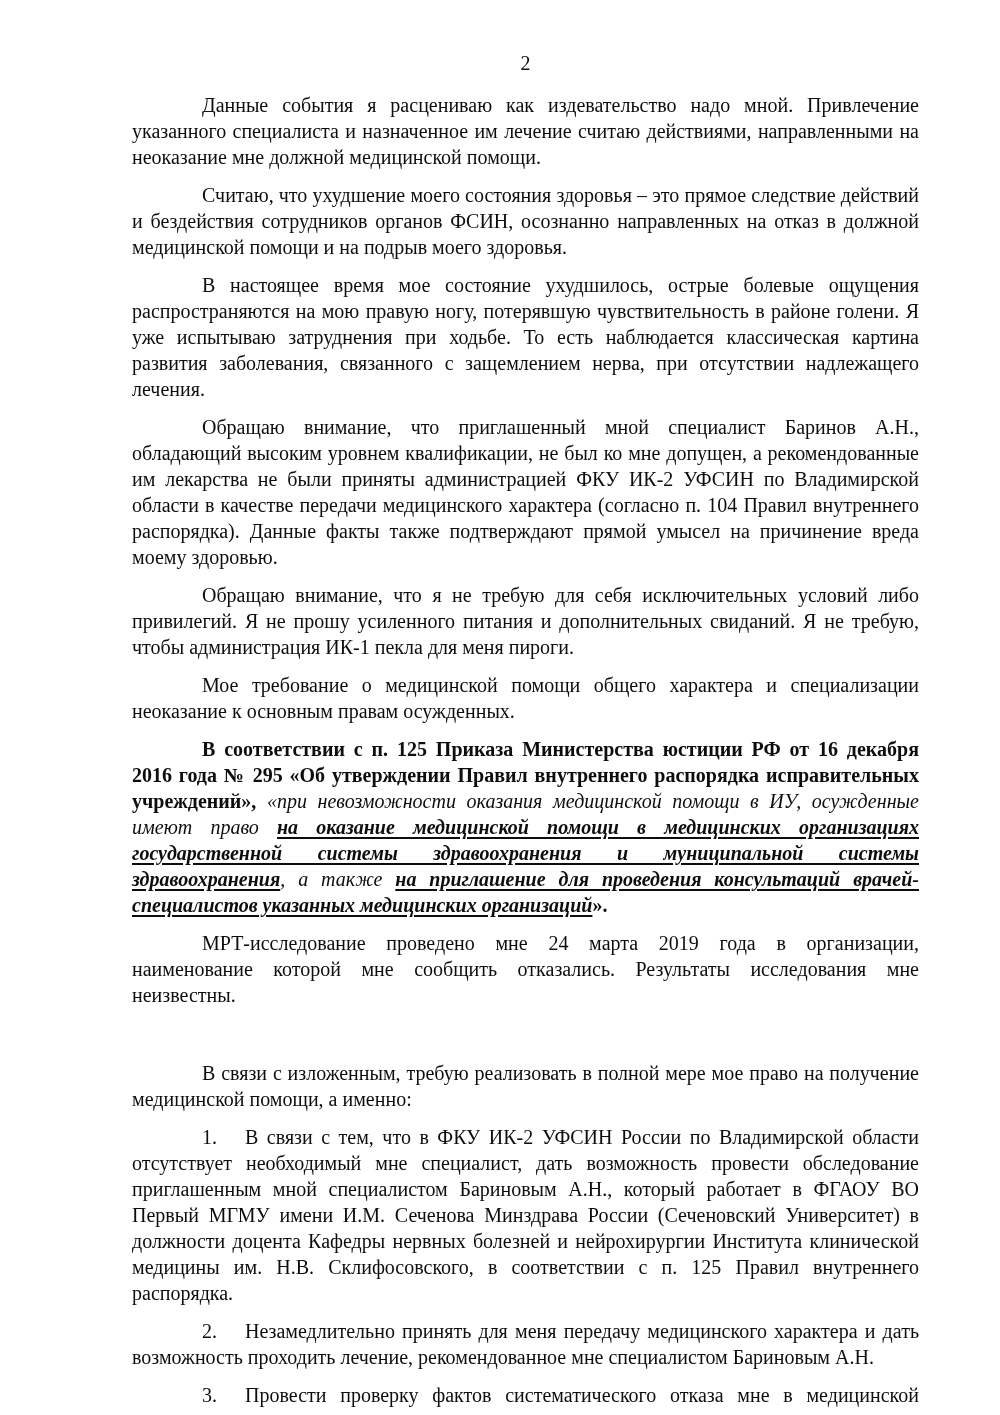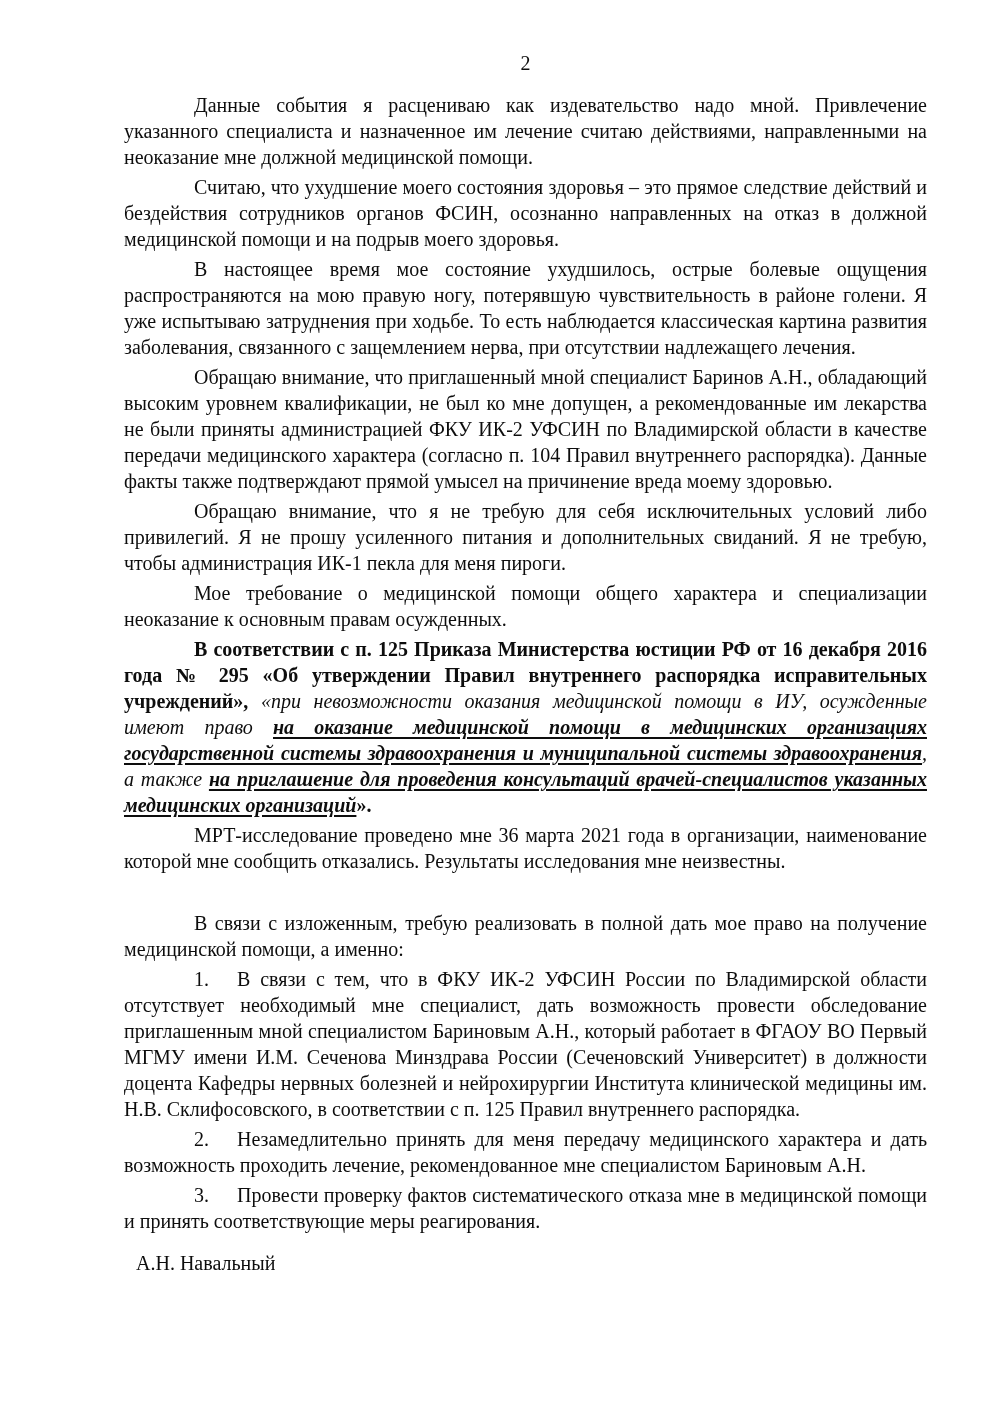--- a/index.html
+++ b/index.html
@@ -20,21 +20,21 @@
     font-size: 20px;
     line-height: 26px;
     overflow: hidden;
   }
   .page-number {
     margin: 0 0 16px 0;
     text-align: center;
     text-indent: 0;
   }
   .para {
-    margin: 4px;
+    margin: 12px;
     text-align: justify;
     text-indent: 70px;
   }
   .seg-plain { font-style: normal; font-weight: bold; }
   .seg-italic { font-style: italic; }
   .seg-bold-italic-underline {
     font-style: italic;
     font-weight: bold;
     text-decoration: underline;
     text-decoration-thickness: 2px;
@@ -58,21 +58,21 @@
 <div class="page">
   <p class="page-number">2</p>
   <div>
       <p class="para">Данные события я расцениваю как издевательство надо мной. Привлечение указанного специалиста и назначенное им лечение считаю действиями, направленными на неоказание мне должной медицинской помощи.</p>
       <p class="para">Считаю, что ухудшение моего состояния здоровья – это прямое следствие действий и бездействия сотрудников органов ФСИН, осознанно направленных на отказ в должной медицинской помощи и на подрыв моего здоровья.</p>
       <p class="para">В настоящее время мое состояние ухудшилось, острые болевые ощущения распространяются на мою правую ногу, потерявшую чувствительность в районе голени. Я уже испытываю затруднения при ходьбе. То есть наблюдается классическая картина развития заболевания, связанного с защемлением нерва, при отсутствии надлежащего лечения.</p>
       <p class="para">Обращаю внимание, что приглашенный мной специалист Баринов А.Н., обладающий высоким уровнем квалификации, не был ко мне допущен, а рекомендованные им лекарства не были приняты администрацией ФКУ ИК-2 УФСИН по Владимирской области в качестве передачи медицинского характера (согласно п. 104 Правил внутреннего распорядка). Данные факты также подтверждают прямой умысел на причинение вреда моему здоровью.</p>
       <p class="para">Обращаю внимание, что я не требую для себя исключительных условий либо привилегий. Я не прошу усиленного питания и дополнительных свиданий. Я не требую, чтобы администрация ИК-1 пекла для меня пироги.</p>
       <p class="para">Мое требование о медицинской помощи общего характера и специализации неоказание к основным правам осужденных.</p>
       <p class="para"><span class="seg-plain">В соответствии с п. 125 Приказа Министерства юстиции РФ от 16 декабря 2016 года № 295 «Об утверждении Правил внутреннего распорядка исправительных учреждений», </span><span class="seg-italic">«при невозможности оказания медицинской помощи в ИУ, осужденные имеют право </span><span class="seg-bold-italic-underline">на оказание медицинской помощи в медицинских организациях государственной системы здравоохранения и муниципальной системы здравоохранения</span><span class="seg-italic">, а также </span><span class="seg-bold-italic-underline">на приглашение для проведения консультаций врачей-специалистов указанных медицинских организаций</span><span class="seg-plain">».</span></p>
-      <p class="para">МРТ-исследование проведено мне 36 марта 2021 года в организации, наименование которой мне сообщить отказались. Результаты исследования мне неизвестны.</p>
+      <p class="para">МРТ-исследование проведено мне 24 марта 2019 года в организации, наименование которой мне сообщить отказались. Результаты исследования мне неизвестны.</p>
       <div class="spacer"></div>
-      <p class="para">В связи с изложенным, требую реализовать в полной дать мое право на получение медицинской помощи, а именно:</p>
+      <p class="para">В связи с изложенным, требую реализовать в полной мере мое право на получение медицинской помощи, а именно:</p>
       <p class="para numbered"><span class="num">1.</span>В связи с тем, что в ФКУ ИК-2 УФСИН России по Владимирской области отсутствует необходимый мне специалист, дать возможность провести обследование приглашенным мной специалистом Бариновым А.Н., который работает в ФГАОУ ВО Первый МГМУ имени И.М. Сеченова Минздрава России (Сеченовский Университет) в должности доцента Кафедры нервных болезней и нейрохирургии Института клинической медицины им. Н.В. Склифосовского, в соответствии с п. 125 Правил внутреннего распорядка.</p>
       <p class="para numbered"><span class="num">2.</span>Незамедлительно принять для меня передачу медицинского характера и дать возможность проходить лечение, рекомендованное мне специалистом Бариновым А.Н.</p>
       <p class="para numbered"><span class="num">3.</span>Провести проверку фактов систематического отказа мне в медицинской помощи и принять соответствующие меры реагирования.</p>
       <p class="signature">А.Н. Навальный</p>
     </div>
 </div>
 
 </body></html>

